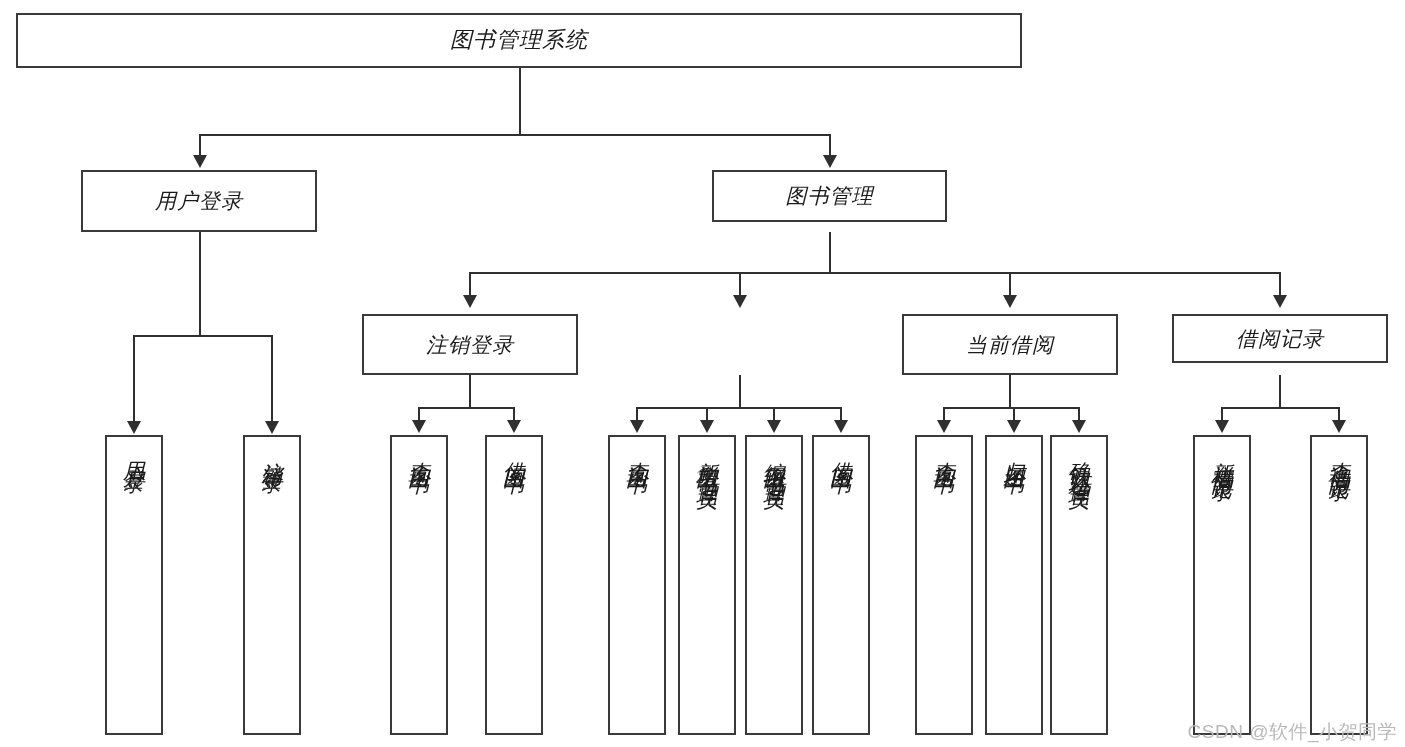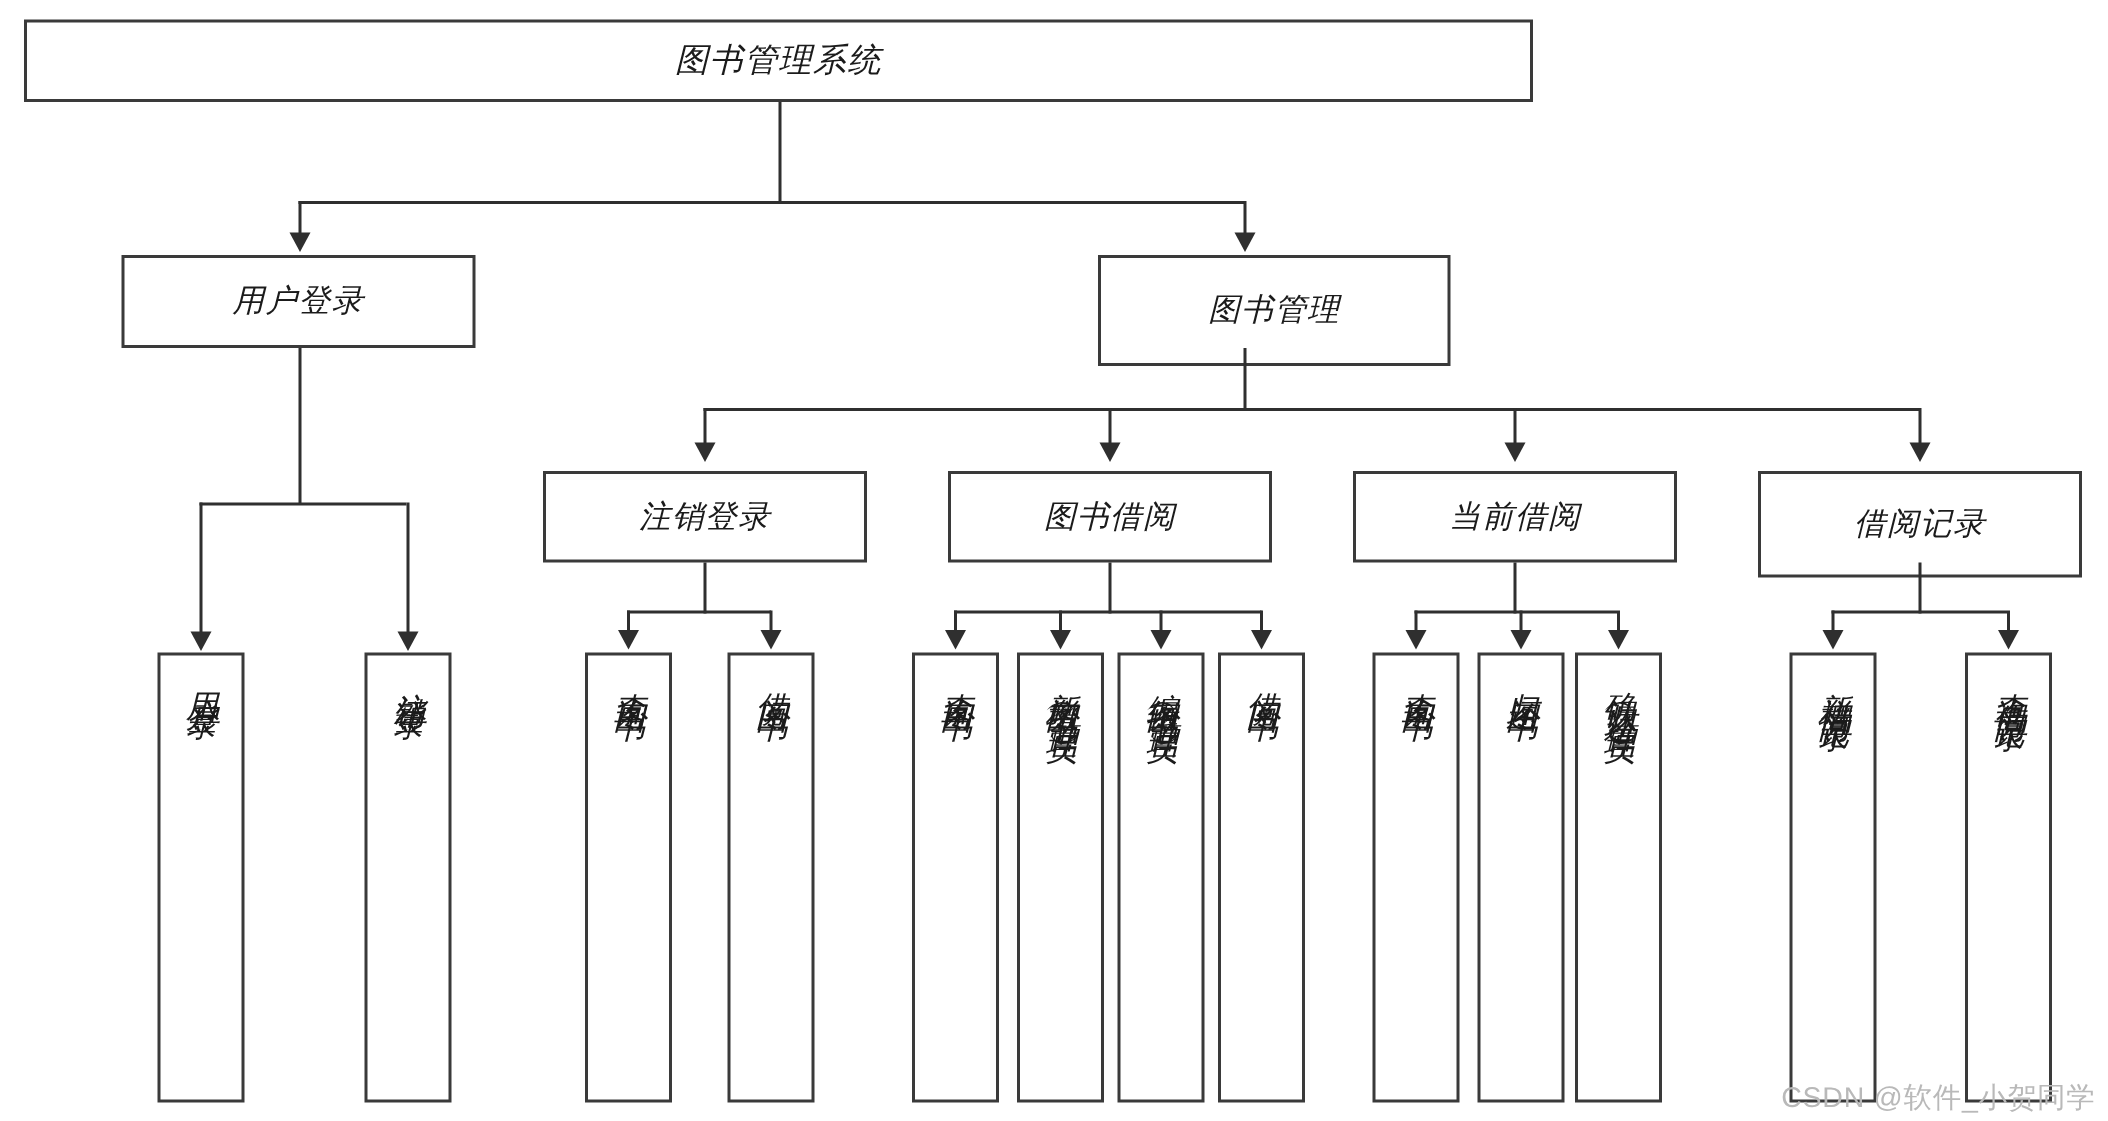--- a/index.html
+++ b/index.html
@@ -84,34 +84,31 @@
 
 <div id="canvas">
 
   <div class="node root" style="left:16px;top:13px;width:1006px;height:55px;">
     <span class="lbl">图书管理系统</span>
   </div>
 
   <div class="node h" style="left:81px;top:170px;width:236px;height:62px;">
     <span class="lbl">用户登录</span>
   </div>
-  <div class="node h" style="left:712px;top:170px;width:235px;height:74px;margin-left:20px;">
+  <div class="node h" style="left:712px;top:170px;width:235px;height:52px;">
     <span class="lbl">图书管理</span>
   </div>
 
   <div class="node h" style="left:362px;top:314px;width:216px;height:61px;">
     <span class="lbl">注销登录</span>
   </div>
-  <div class="node h" style="left:632px;top:314px;width:216px;height:61px;">
-    <span class="lbl">图书借阅</span>
-  </div>
   <div class="node h" style="left:902px;top:314px;width:216px;height:61px;">
     <span class="lbl">当前借阅</span>
   </div>
-  <div class="node h" style="left:1172px;top:314px;width:216px;height:71px;">
+  <div class="node h" style="left:1172px;top:314px;width:216px;height:49px;">
     <span class="lbl">借阅记录</span>
   </div>
 
   <div class="node v" style="left:105px;top:435px;width:58px;height:300px;">
     <span class="lbl">用户登录</span>
   </div>
   <div class="node v" style="left:243px;top:435px;width:58px;height:300px;">
     <span class="lbl">注销登录</span>
   </div>
 

